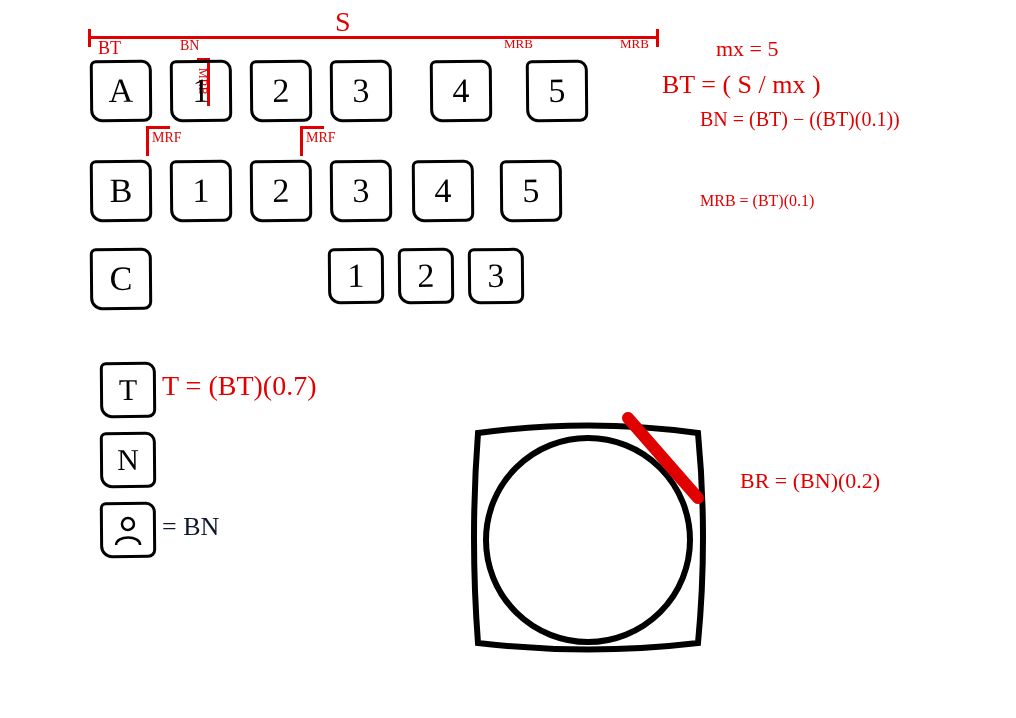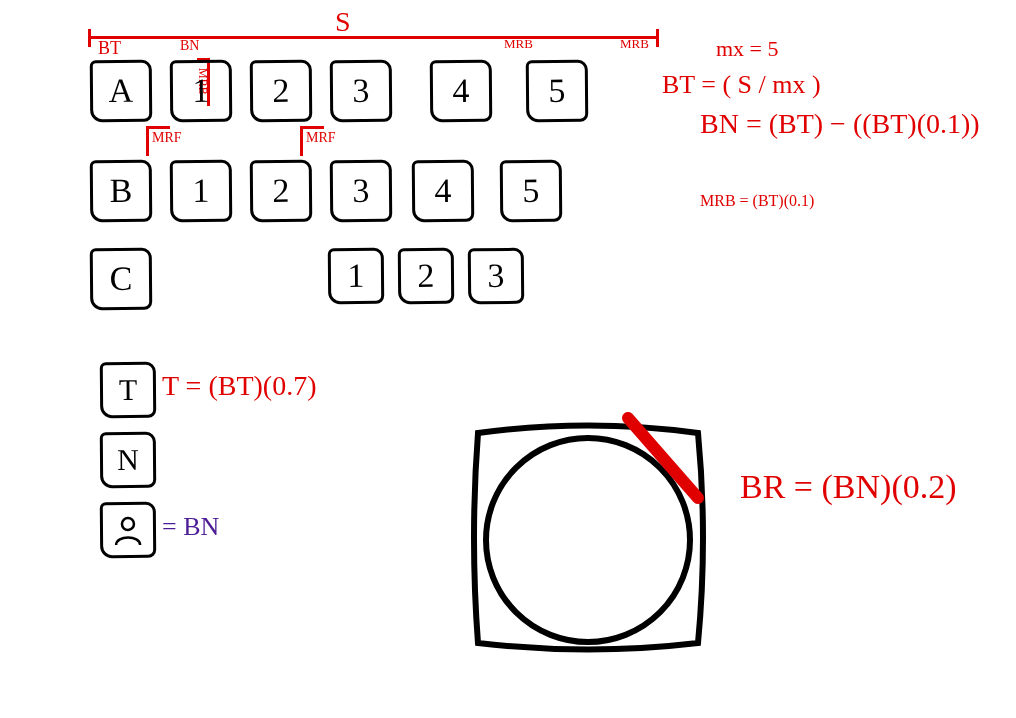--- a/index.html
+++ b/index.html
@@ -51,36 +51,36 @@
   <div class="box" style="left:412px;top:160px;width:56px;height:56px">4</div>
   <div class="box" style="left:500px;top:160px;width:56px;height:56px">5</div>
 
   <div class="box" style="left:90px;top:248px;width:56px;height:56px">C</div>
   <div class="box" style="left:328px;top:248px;width:50px;height:50px">1</div>
   <div class="box" style="left:398px;top:248px;width:50px;height:50px">2</div>
   <div class="box" style="left:468px;top:248px;width:50px;height:50px">3</div>
 
   <div class="txt" style="left:716px;top:36px">mx = 5</div>
   <div class="txt" style="left:662px;top:70px;font-size:26px">BT = ( S / mx )</div>
-  <div class="txt" style="left:700px;top:108px;font-size:28px">BN = (BT) − ((BT)(0.1))</div>
+  <div class="txt" style="left:700px;top:108px;font-size:20px">BN = (BT) − ((BT)(0.1))</div>
   <div class="txt" style="left:700px;top:192px;font-size:16px">MRB = (BT)(0.1)</div>
 
   <div class="box sm" style="left:100px;top:362px">T</div>
   <div class="txt" style="left:162px;top:370px;font-size:28px">T = (BT)(0.7)</div>
 
   <div class="box sm" style="left:100px;top:432px">N</div>
 
   <div class="box sm" style="left:100px;top:502px">
     <svg width="34" height="34" viewBox="0 0 34 34">
       <circle cx="17" cy="11" r="6" fill="none" stroke="#000" stroke-width="2.5"></circle>
       <path d="M5,32 C5,22 29,22 29,32" fill="none" stroke="#000" stroke-width="2.5"></path>
     </svg>
   </div>
-  <div class="txt blk" style="left:162px;top:512px;font-size:26px;color:#4c1d95">= BN</div>
+  <div class="txt blk" style="left:162px;top:512px;font-size:26px;color:#0f172a">= BN</div>
 
   <svg style="left:458px;top:408px" width="260" height="260">
     <path d="M20,25 Q130,10 240,25 Q250,130 240,235 Q130,248 20,235 Q12,130 20,25 Z" fill="none" stroke="#000" stroke-width="6"></path>
     <circle cx="130" cy="132" r="102" fill="none" stroke="#000" stroke-width="6"></circle>
     <path d="M170,10 L240,90" stroke="#e00000" stroke-width="12" stroke-linecap="round"></path>
   </svg>
-  <div class="txt" style="left:740px;top:468px;font-size:34px">BR = (BN)(0.2)</div>
+  <div class="txt" style="left:740px;top:468px;font-size:22px">BR = (BN)(0.2)</div>
 
 </div>
 
 </body></html>

